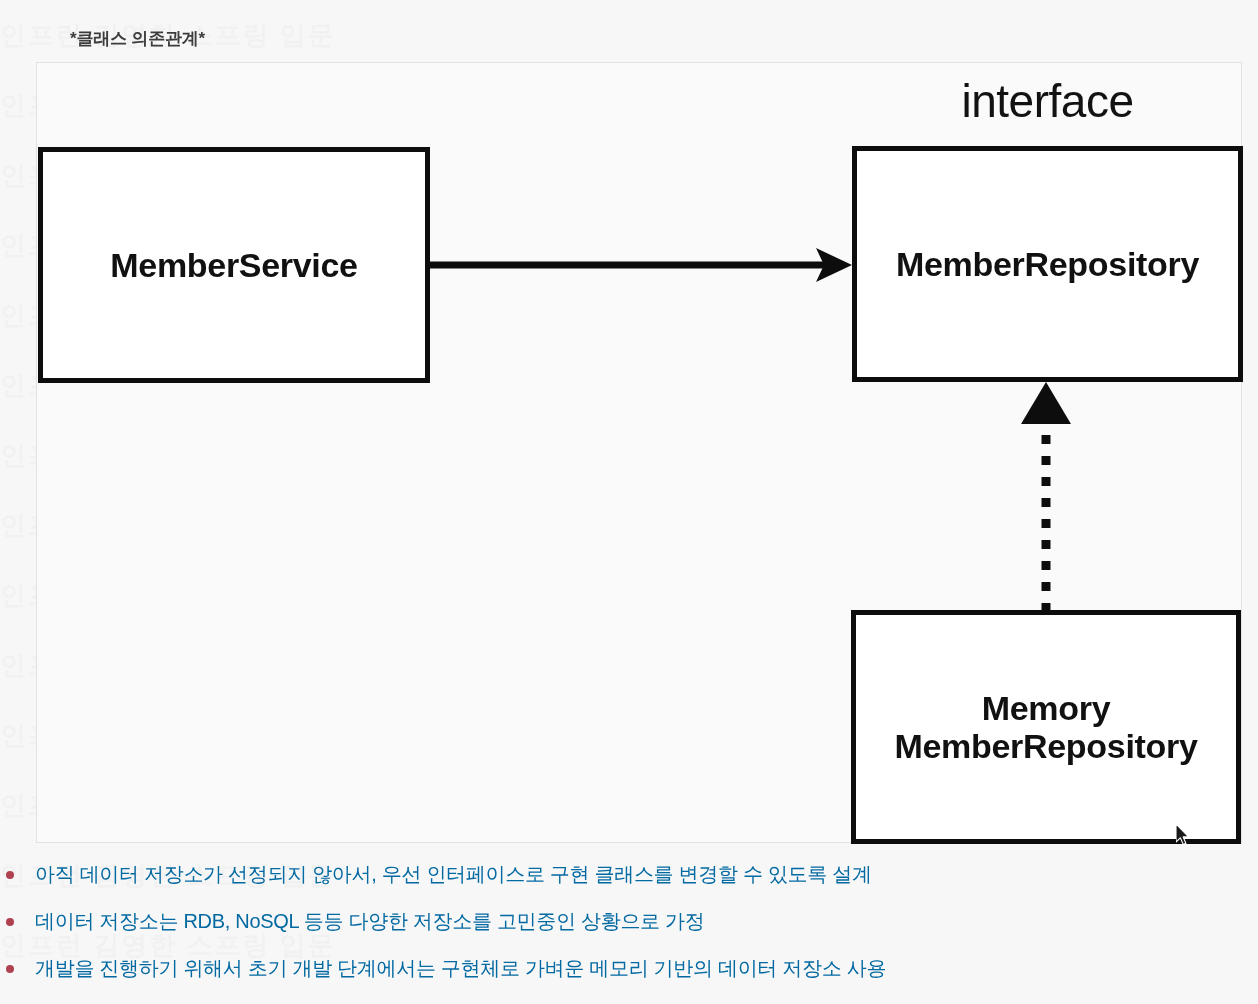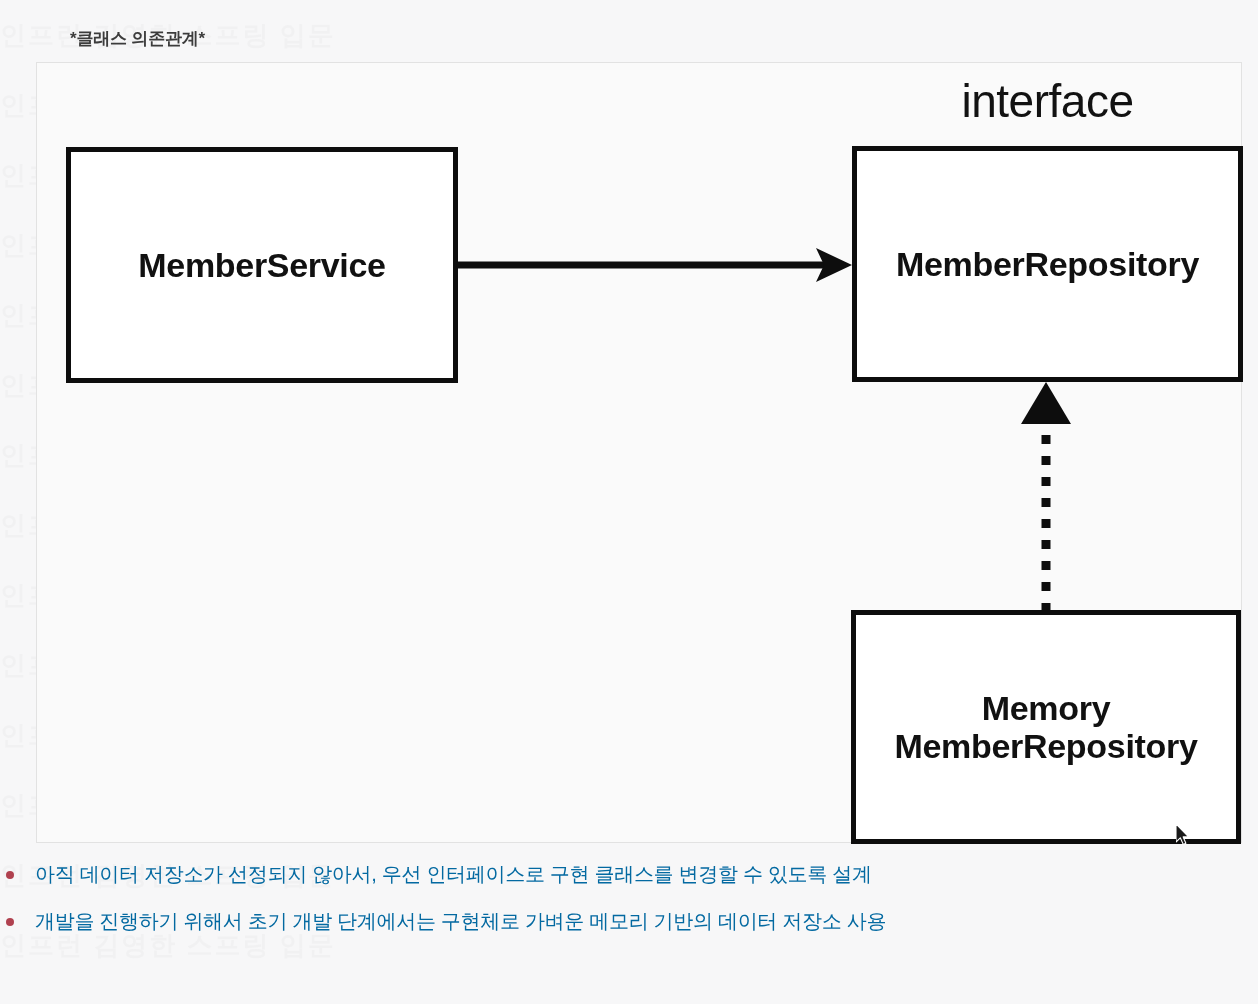--- a/index.html
+++ b/index.html
@@ -83,21 +83,20 @@
     text-align: center;
     line-height: 1.13;
     letter-spacing: -0.3px;
   }
 
   #box-member-service {
     left: 38px;
     top: 147px;
     width: 392px;
     height: 236px;
-    margin-left: 28px;
   }
   #box-member-repository {
     left: 852px;
     top: 146px;
     width: 391px;
     height: 236px;
   }
   #box-memory-member-repository {
     left: 851px;
     top: 610px;
@@ -224,19 +223,23 @@
 
 </div>
 
 <div class="bullet-list">
   <div class="bullet-row">
     <span class="bullet-dot"></span>
     <span class="bullet-text">아직 데이터 저장소가 선정되지 않아서, 우선 인터페이스로 구현 클래스를 변경할 수 있도록 설계</span>
   </div>
   <div class="bullet-row">
     <span class="bullet-dot"></span>
+    <span class="bullet-text">데이터 저장소는 RDB, NoSQL 등등 다양한 저장소를 고민중인 상황으로 가정</span>
+  </div>
+  <div class="bullet-row">
+    <span class="bullet-dot"></span>
     <span class="bullet-text">개발을 진행하기 위해서 초기 개발 단계에서는 구현체로 가벼운 메모리 기반의 데이터 저장소 사용</span>
   </div>
 </div>
 
 <svg class="cursor" viewBox="0 0 16 24" width="16" height="24" style="left: 1176px; top: 824px;">
   <polygon points="0,0 0,18 4.3,13.8 7.2,20.4 9.9,19.2 7.1,12.9 12.6,12.9" fill="#1a1a1a" stroke="#ffffff" stroke-width="1.1" stroke-linejoin="round"></polygon>
 </svg>
 
 </body></html>

